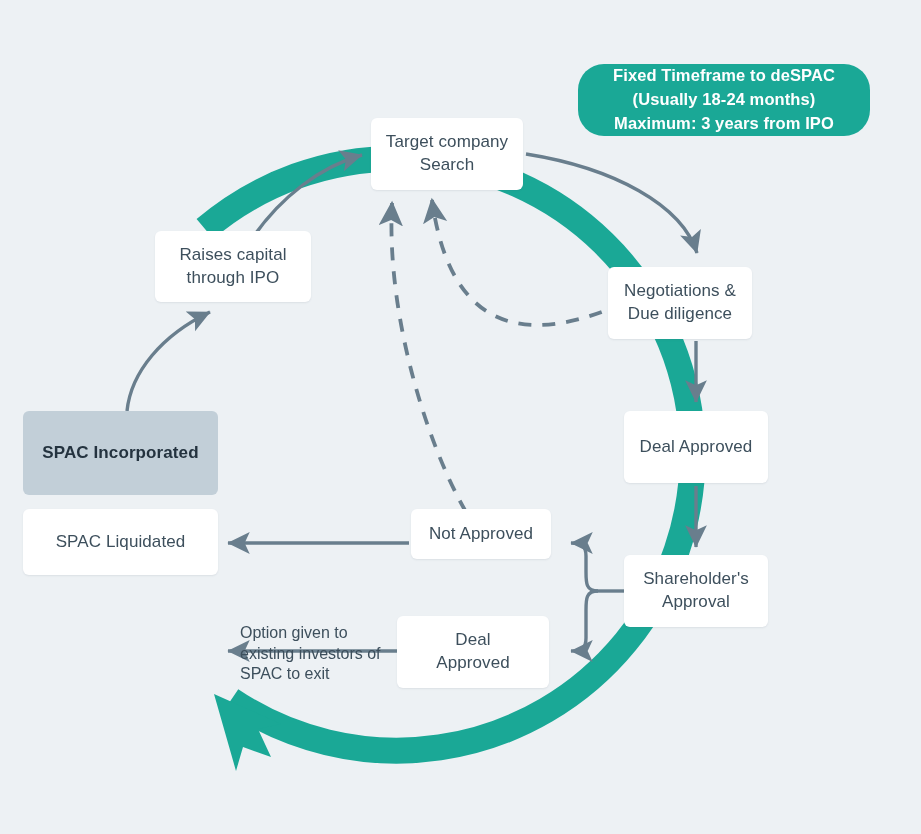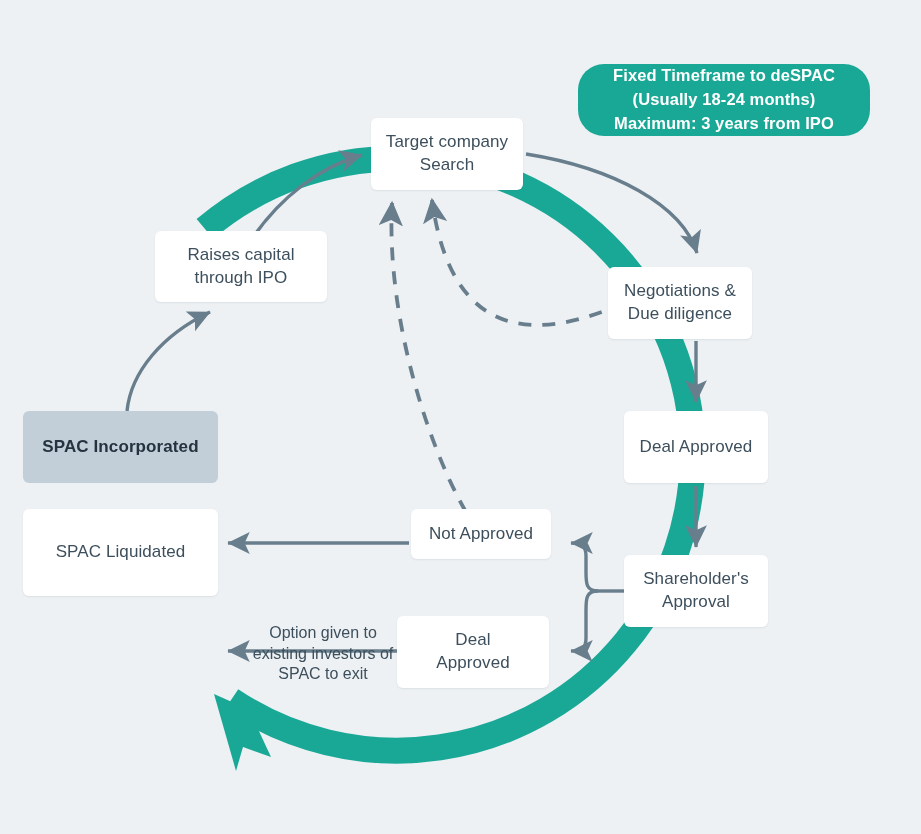--- a/index.html
+++ b/index.html
@@ -55,21 +55,21 @@
     color: #ffffff;
     font-weight: bold;
     font-size: 16.5px;
     line-height: 1.45;
     border-radius: 26px;
     padding: 10px 16px;
     letter-spacing: .1px;
   }
   .edge-label {
     position: absolute;
-    text-align: center;
+    text-align: left;
     color: #3d4f5c;
     font-size: 16px;
     line-height: 1.3;
     white-space: pre-line;
   }
 </style>
 </head>
 <body>
 
 <div id="canvas">
@@ -118,25 +118,25 @@
   </svg>
 
   <div class="callout" style="left:578px; top:64px; width:292px; height:72px;">
     <span>
       <span>Fixed Timeframe to deSPAC</span><br>
       <span>(Usually 18-24 months)</span><br>
       <span>Maximum: 3 years from IPO</span>
     </span>
   </div>
 
-  <div class="node grey" style="left:23px; top:411px; width:195px; height:72px;">
+  <div class="node grey" style="left:23px; top:411px; width:195px; height:84px;">
     <span style="white-space:pre-line">SPAC Incorporated</span>
   </div>
 
-  <div class="node white" style="left:155px; top:231px; width:172px; height:71px;">
+  <div class="node white" style="left:155px; top:231px; width:156px; height:71px;">
     <span style="white-space:pre-line">Raises capital
 through IPO</span>
   </div>
 
   <div class="node white" style="left:371px; top:118px; width:152px; height:72px;">
     <span style="white-space:pre-line">Target company
 Search</span>
   </div>
 
   <div class="node white" style="left:608px; top:267px; width:144px; height:72px;">
@@ -155,21 +155,21 @@
 
   <div class="node white" style="left:411px; top:509px; width:140px; height:50px;">
     <span style="white-space:pre-line">Not Approved</span>
   </div>
 
   <div class="node white" style="left:397px; top:616px; width:152px; height:72px;">
     <span style="white-space:pre-line">Deal
 Approved</span>
   </div>
 
-  <div class="node white" style="left:23px; top:509px; width:195px; height:87px;">
+  <div class="node white" style="left:23px; top:509px; width:195px; height:66px;">
     <span style="white-space:pre-line">SPAC Liquidated</span>
   </div>
 
 
   <div class="edge-label" style="left:240px; top:602px; width:166px;">
     <span>Option given to
 existing investors of
 SPAC to exit</span>
   </div>
 

